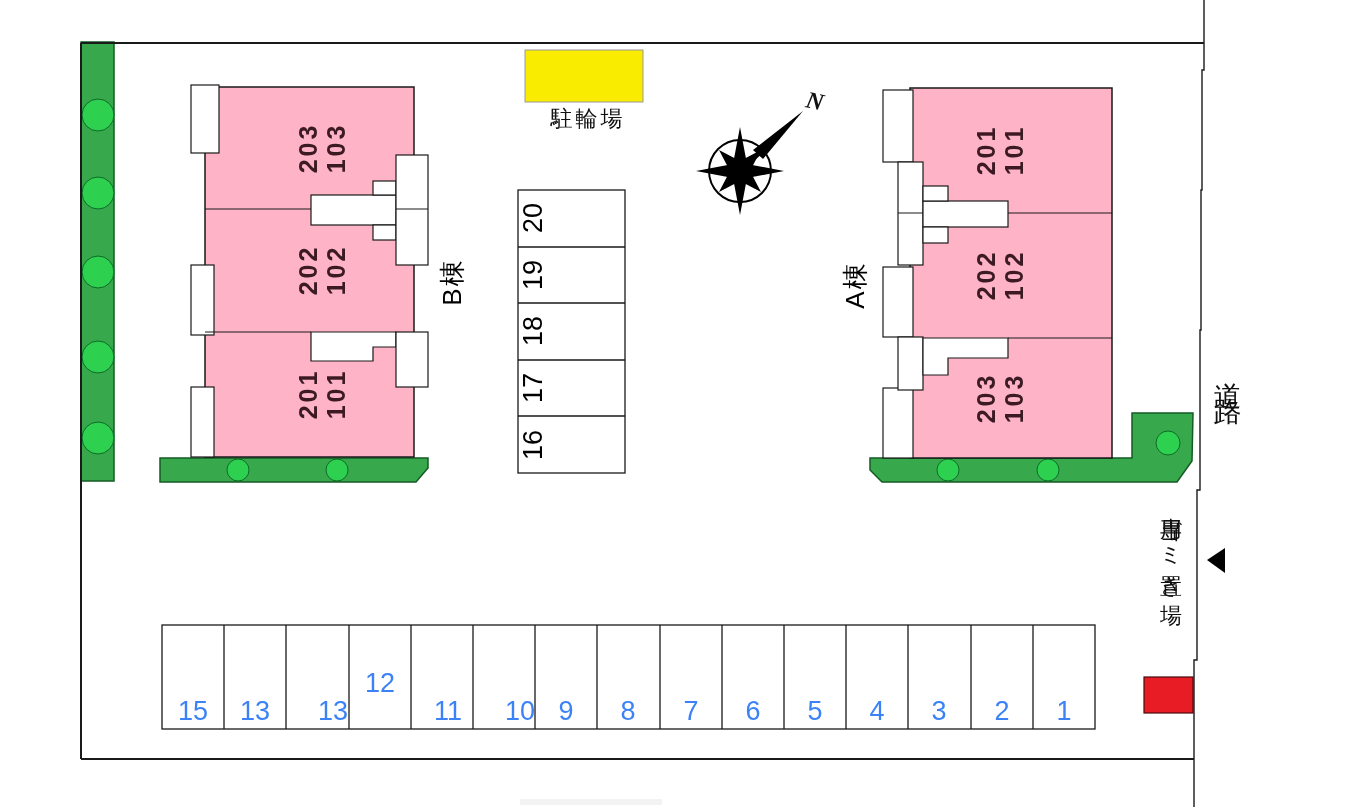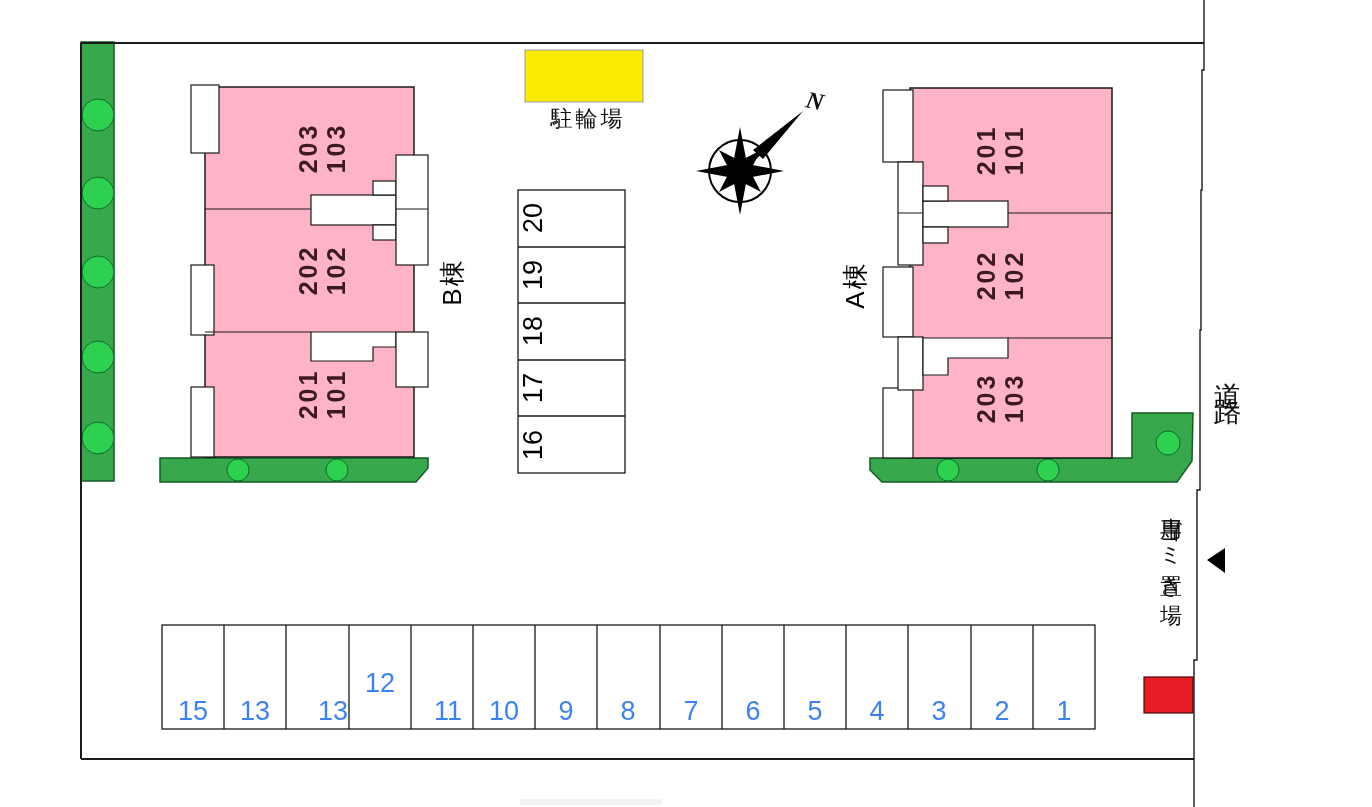--- a/index.html
+++ b/index.html
@@ -135,21 +135,21 @@
   <div class="txt rot pnum-v" style="left:511px;top:253px;">19</div>
   <div class="txt rot pnum-v" style="left:511px;top:309px;">18</div>
   <div class="txt rot pnum-v" style="left:511px;top:366px;">17</div>
   <div class="txt rot pnum-v" style="left:511px;top:423px;">16</div>
 
   <div class="txt pnum-h" style="left:162px;top:696px;">15</div>
   <div class="txt pnum-h" style="left:224px;top:696px;">13</div>
   <div class="txt pnum-h" style="left:286px;top:696px;text-align:right;">13</div>
   <div class="txt pnum-h" style="left:349px;top:668px;">12</div>
   <div class="txt pnum-h" style="left:411px;top:696px;margin-left:6px;">11</div>
-  <div class="txt pnum-h" style="left:473px;top:696px;">10</div>
+  <div class="txt pnum-h" style="left:489px;top:696px;">10</div>
   <div class="txt pnum-h" style="left:535px;top:696px;">9</div>
   <div class="txt pnum-h" style="left:597px;top:696px;">8</div>
   <div class="txt pnum-h" style="left:660px;top:696px;">7</div>
   <div class="txt pnum-h" style="left:722px;top:696px;">6</div>
   <div class="txt pnum-h" style="left:784px;top:696px;">5</div>
   <div class="txt pnum-h" style="left:846px;top:696px;">4</div>
   <div class="txt pnum-h" style="left:908px;top:696px;">3</div>
   <div class="txt pnum-h" style="left:971px;top:696px;">2</div>
   <div class="txt pnum-h" style="left:1033px;top:696px;">1</div>
 

